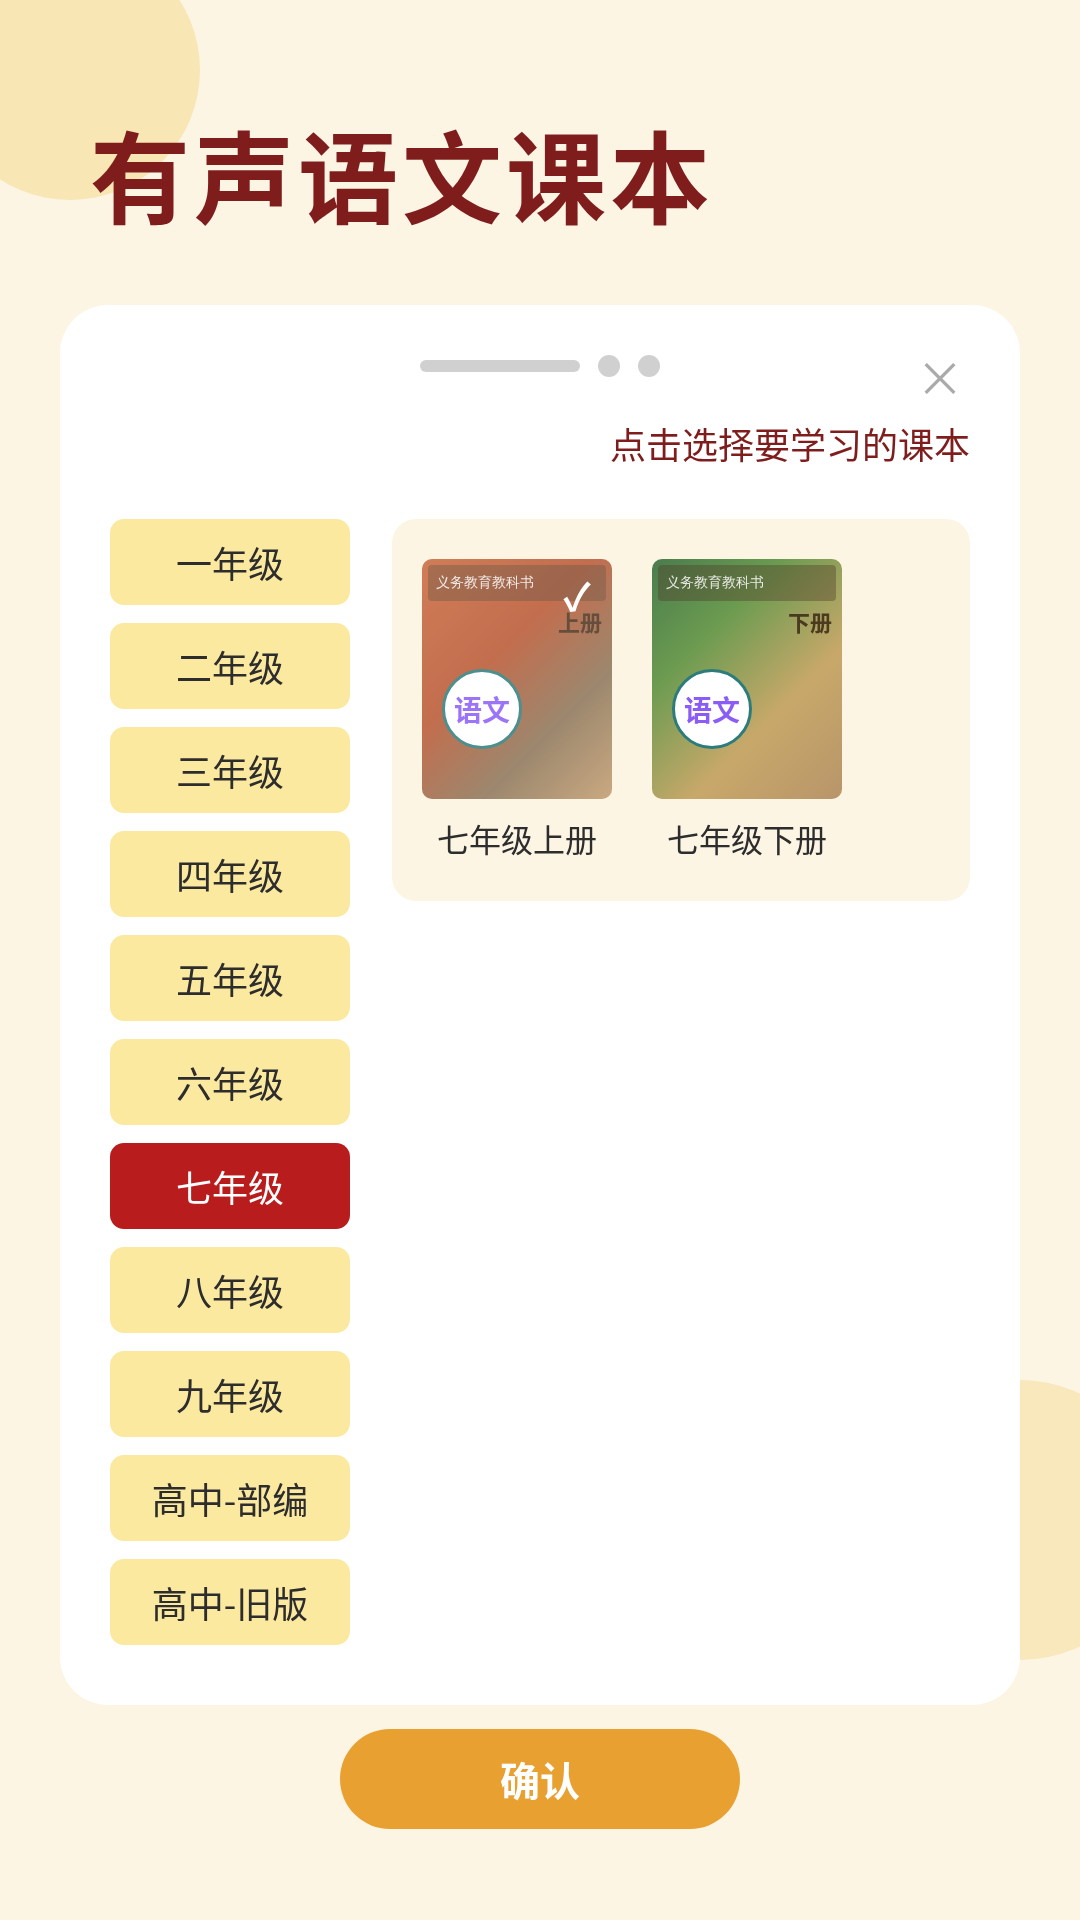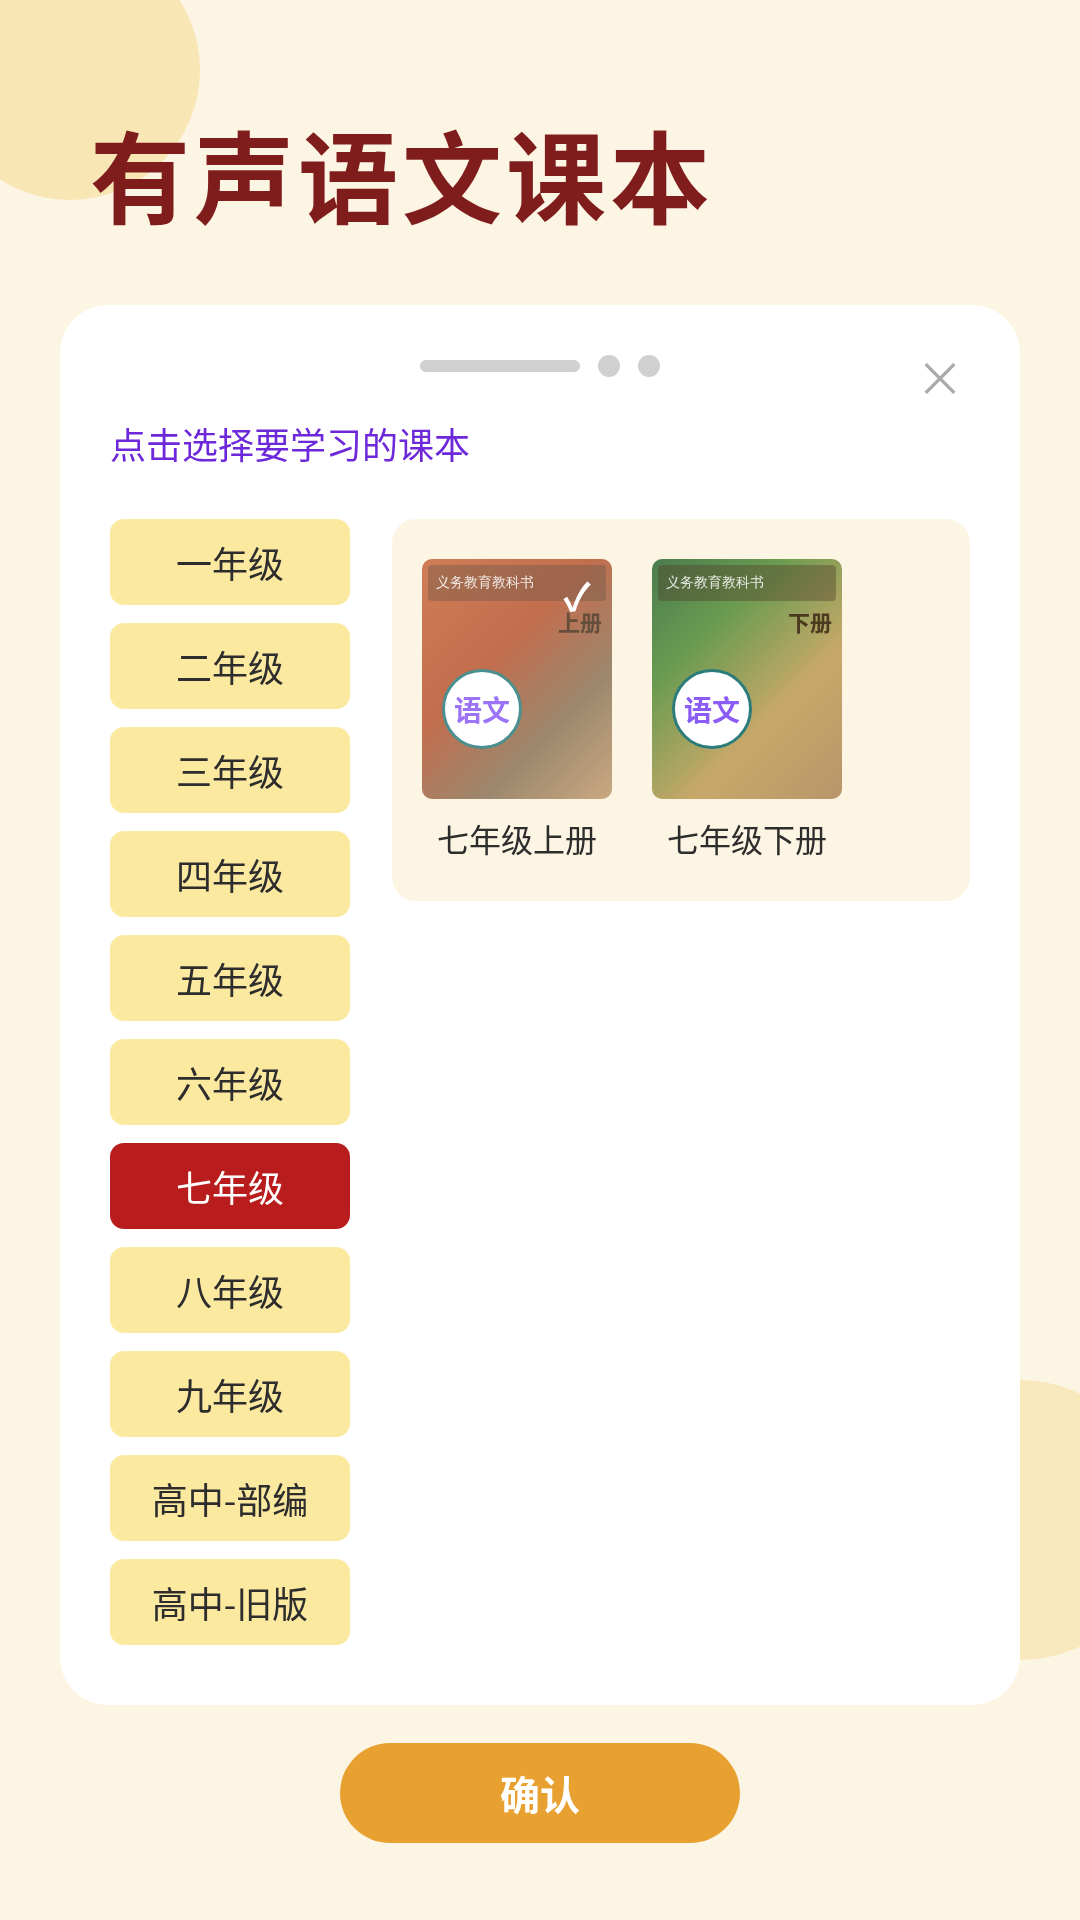--- a/index.html
+++ b/index.html
@@ -97,23 +97,23 @@
     }
 
     .close-icon-svg {
       font-size: 48px;
       color: #aaa;
       line-height: 1;
     }
 
     
     .card-subtitle {
-      text-align: left;
+      text-align: right;
       font-size: 36px;
-      color: #6d28d9;
+      color: #7f1d1d;
       margin-bottom: 50px;
     }
 
     
     .content-layout {
       display: flex;
       gap: 42px;
       align-items: flex-start;
     }
 
@@ -272,21 +272,21 @@
       height: 100px;
       background: #e8a030;
       border-radius: 50px;
       display: flex;
       align-items: center;
       justify-content: center;
       font-size: 40px;
       color: white;
       font-weight: 600;
       cursor: pointer;
-      margin-top: 38px;
+      margin-top: 24px;
     }
   </style>
 </head>
 <body>
 
 <div class="deco-circle-top-left"></div>
 <div class="deco-circle-bottom-right"></div>
 
 <div class="app-title">有声语文课本</div>
 

